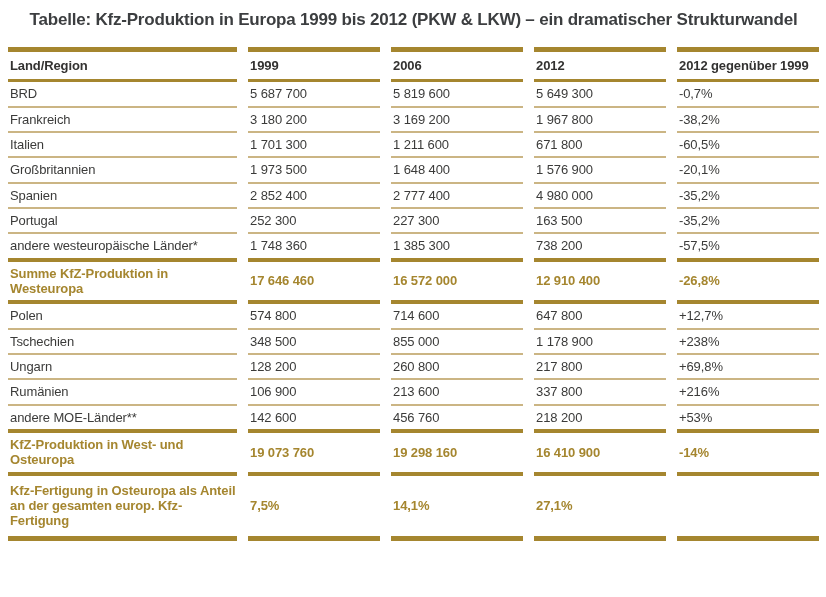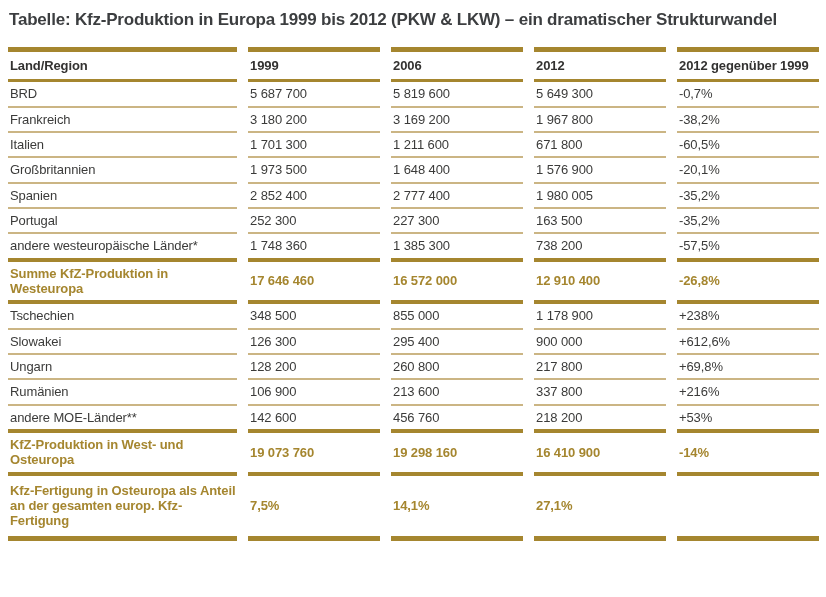--- a/index.html
+++ b/index.html
@@ -14,21 +14,21 @@
   body{
     width:826px; height:597px; overflow:hidden;
     font-family:"Liberation Sans","DejaVu Sans",sans-serif;
     color:var(--ink);
     position:relative;
   }
   .page{ padding:10px 8px 0 8px; }
 
   .title{
     font-size:17px; font-weight:bold; color:var(--title);
-    letter-spacing:-0.2px; margin-bottom:17px; padding-left:1px;
+    letter-spacing:-0.2px; margin-bottom:17px; padding-left:1px;text-align:center;
   }
 
   .tbl-wrap{ width:818px; overflow:hidden; }
   table{
     border-collapse:separate; border-spacing:11px 0;
     table-layout:fixed; margin-left:-11px;
     width:832px;
   }
   col.c-label{ width:229px; }
   col.c-y1999{ width:132px; }
@@ -108,21 +108,21 @@
             <td class="label">Großbritannien</td>
             <td>1 973 500</td>
             <td>1 648 400</td>
             <td>1 576 900</td>
             <td>-20,1%</td>
           </tr>
           <tr class="normal sep-thin">
             <td class="label">Spanien</td>
             <td>2 852 400</td>
             <td>2 777 400</td>
-            <td>1 980 005</td>
+            <td>4 980 000</td>
             <td>-35,2%</td>
           </tr>
           <tr class="normal sep-thin">
             <td class="label">Portugal</td>
             <td>252 300</td>
             <td>227 300</td>
             <td>163 500</td>
             <td>-35,2%</td>
           </tr>
           <tr class="normal sep-thick">
@@ -133,32 +133,32 @@
             <td>-57,5%</td>
           </tr>
           <tr class="summary sep-thick">
             <td class="label">Summe KfZ-Produktion in Westeuropa</td>
             <td>17 646 460</td>
             <td>16 572 000</td>
             <td>12 910 400</td>
             <td>-26,8%</td>
           </tr>
           <tr class="normal sep-thin">
+            <td class="label">Polen</td>
+            <td>574 800</td>
+            <td>714 600</td>
+            <td>647 800</td>
+            <td>+12,7%</td>
+          </tr>
+          <tr class="normal sep-thin">
             <td class="label">Tschechien</td>
             <td>348 500</td>
             <td>855 000</td>
             <td>1 178 900</td>
             <td>+238%</td>
-          </tr>
-          <tr class="normal sep-thin">
-            <td class="label">Slowakei</td>
-            <td>126 300</td>
-            <td>295 400</td>
-            <td>900 000</td>
-            <td>+612,6%</td>
           </tr>
           <tr class="normal sep-thin">
             <td class="label">Ungarn</td>
             <td>128 200</td>
             <td>260 800</td>
             <td>217 800</td>
             <td>+69,8%</td>
           </tr>
           <tr class="normal sep-thin">
             <td class="label">Rumänien</td>

